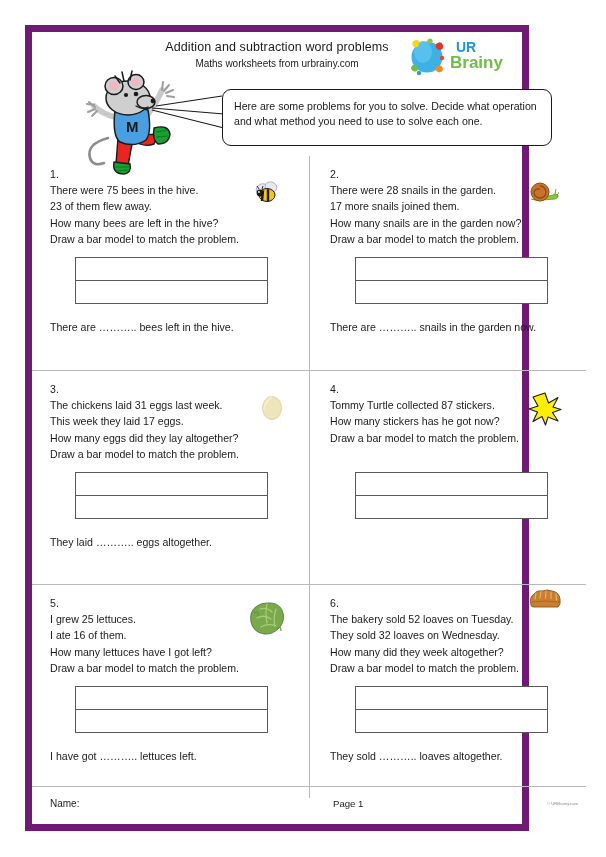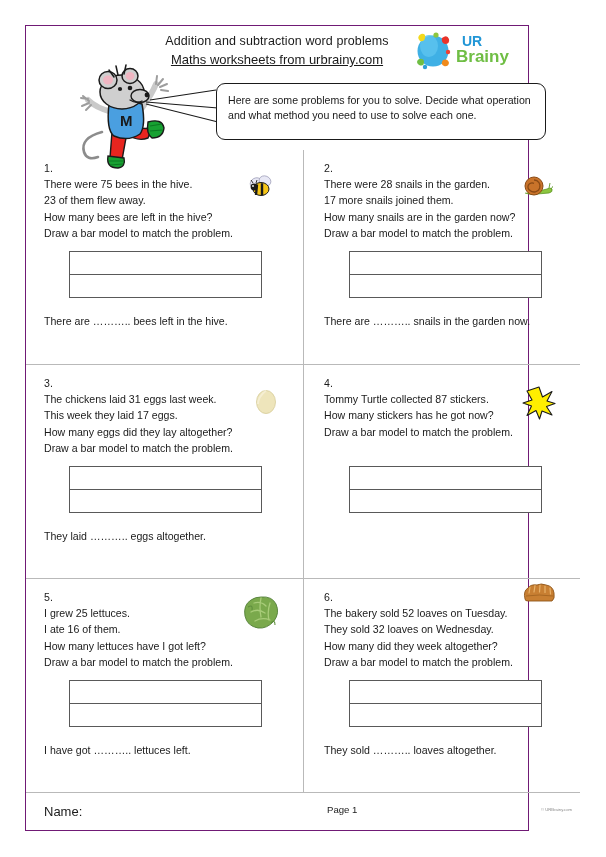--- a/index.html
+++ b/index.html
@@ -12,44 +12,43 @@
     font-family: "Liberation Sans", sans-serif;
     color: #1a1a1a;
     position: relative;
     overflow: hidden;
   }
 
   .page {
     position: absolute;
     left: 25px; top: 25px;
     width: 504px; height: 806px;
-    border: 1px solid #701a75;
+    border: 7px solid #701a75;
     background: #ffffff;
   }
 
   
   .header {
     position: relative;
     height: 45px;
   }
   .title-block {
     position: absolute;
     left: 0; right: 0; top: 8px;
     text-align: center;
   }
   .title {
     font-size: 12.5px;
     color: #1a1a1a;
     letter-spacing: 0.1px;
   }
   .subtitle {
-    font-size: 13px;
+    font-size: 10px;
     color: #1a1a1a;
     margin-top: 4px;
-    text-decoration: underline;
   }
 
   
   .logo {
     position: absolute;
     right: 8px; top: 3px;
     width: 108px; height: 42px;
   }
 
   
@@ -154,21 +153,21 @@
   
   .footer {
     position: absolute;
     left: 0; bottom: 0;
     width: 554px; height: 38px;
     border-top: 1px solid #b9b9b9;
   }
   .footer-name {
     position: absolute;
     left: 18px; top: 11px;
-    font-size: 13px;
+    font-size: 10px;
   }
   .footer-page {
     position: absolute;
     left: 277px; top: 11px;
     font-size: 9.6px;
     margin-left: 24px;
   }
   .footer-copy {
     position: absolute;
     right: 8px; top: 14px;

